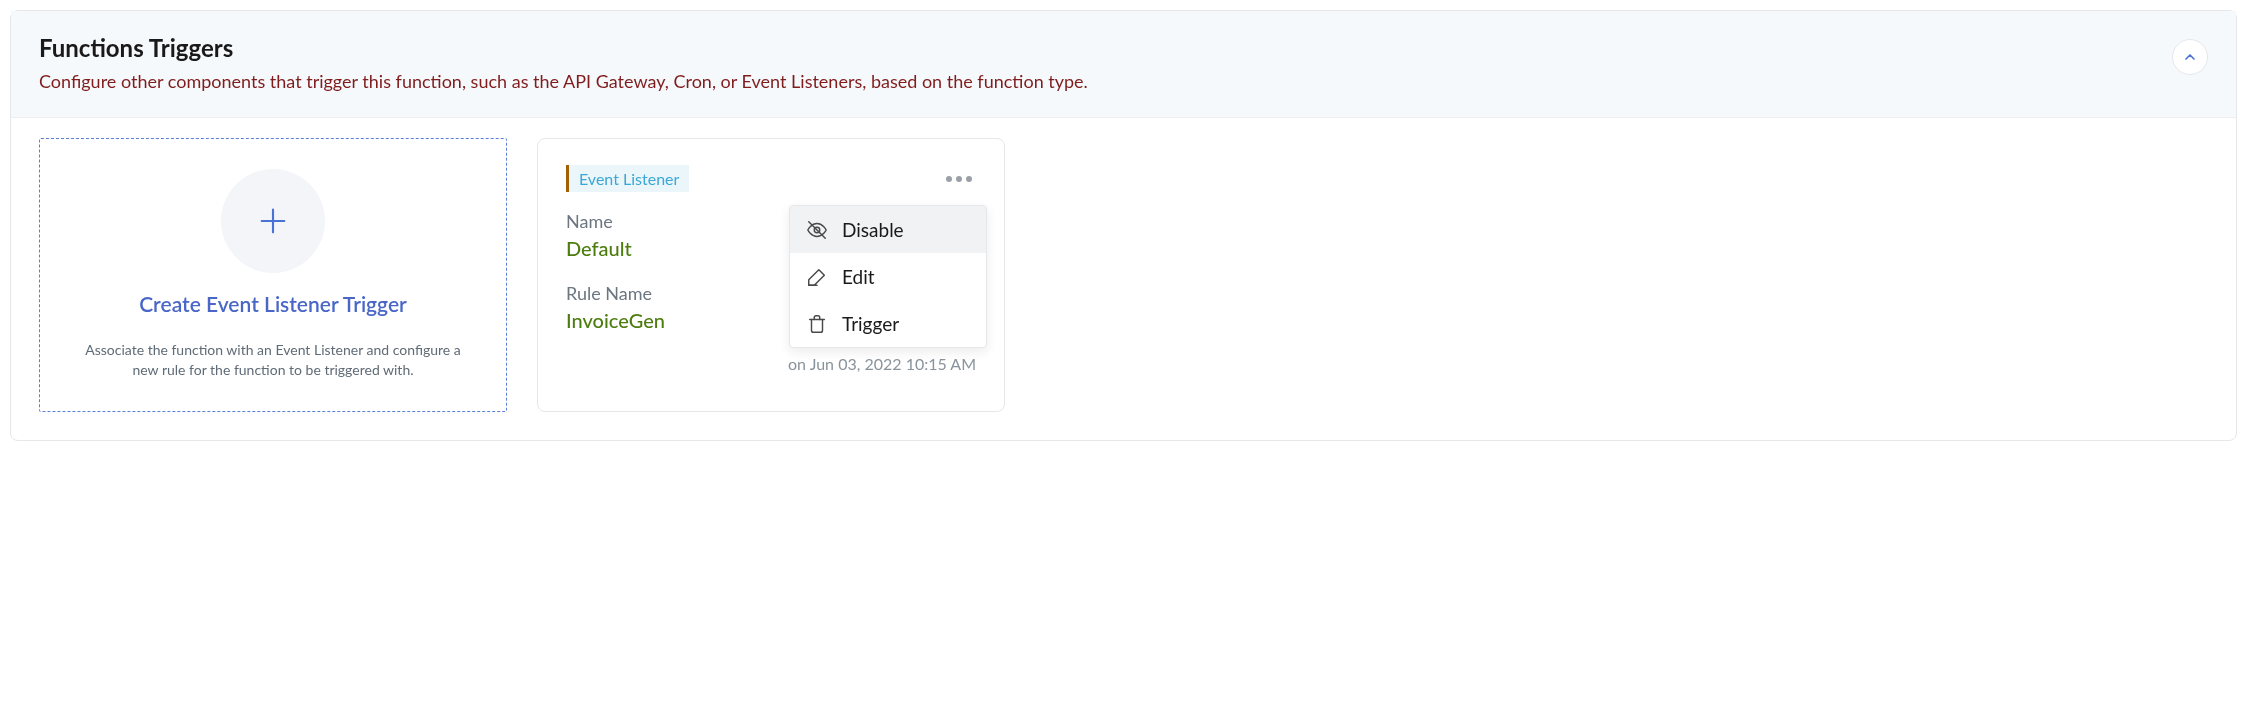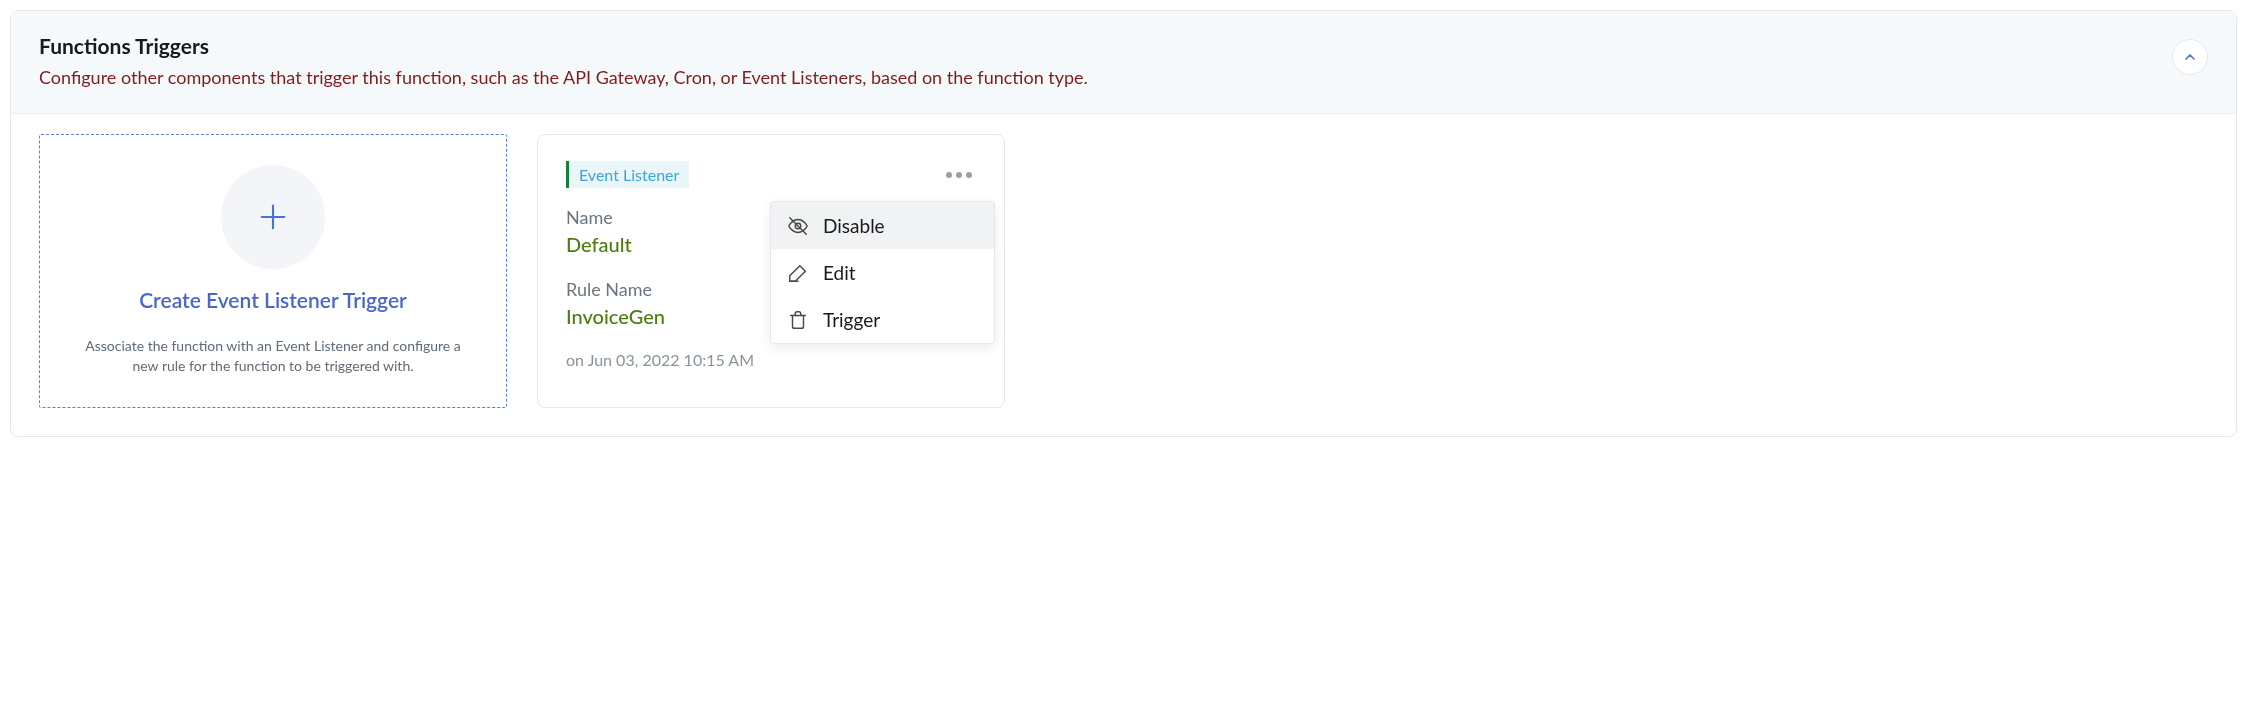--- a/index.html
+++ b/index.html
@@ -24,21 +24,21 @@
       padding: 22px 28px 22px 28px;
       display: flex;
       justify-content: space-between;
       align-items: flex-start;
       border-bottom: 1px solid #edf0f3;
     }
     .panel-header-texts {
       flex: 1;
     }
     .panel-title {
-      font-size: 21px;
+      font-size: 24px;
       font-weight: 700;
       color: #1a1a1a;
       margin-bottom: 6px;
     }
     .panel-description {
       font-size: 18px;
       color: #7f1d1d;
       line-height: 1.5;
     }
     .collapse-btn {
@@ -118,21 +118,21 @@
       justify-content: space-between;
       align-items: center;
       margin-bottom: 18px;
     }
     .trigger-tag {
       display: inline-block;
       background: #ebf6fb;
       color: #3aa7d6;
       font-size: 16px;
       padding: 4px 10px;
-      border-left: 3px solid #15803d;
+      border-left: 3px solid #a16207;
     }
     .more-btn {
       cursor: pointer;
       padding: 4px;
       display: flex;
       gap: 4px;
     }
     .more-btn span {
       width: 6px;
       height: 6px;
@@ -148,26 +148,27 @@
     .field-value {
       font-size: 20px;
       color: #4d7c0f;
       font-weight: 500;
       margin-bottom: 22px;
     }
     .timestamp {
       font-size: 16px;
       color: #8a939c;
       margin-top: 8px;
+      text-align: right;
     }
     .dropdown-menu {
       position: absolute;
       top: 66px;
-      right: 9px;
-      width: 225px;
+      right: 17px;
+      width: 198px;
       background: #ffffff;
       border: 1px solid #e5e7eb;
       border-radius: 4px;
       box-shadow: 0 4px 12px rgba(0,0,0,0.08);
       z-index: 10;
       overflow: hidden;
     }
     .dropdown-item {
       display: flex;
       align-items: center;

